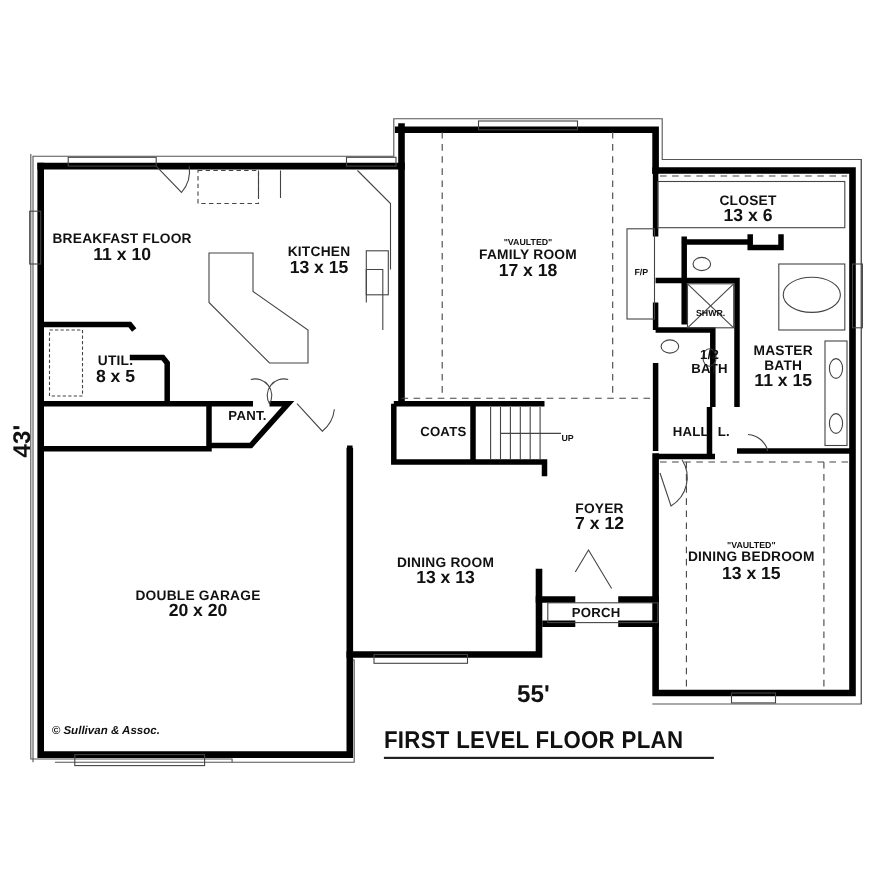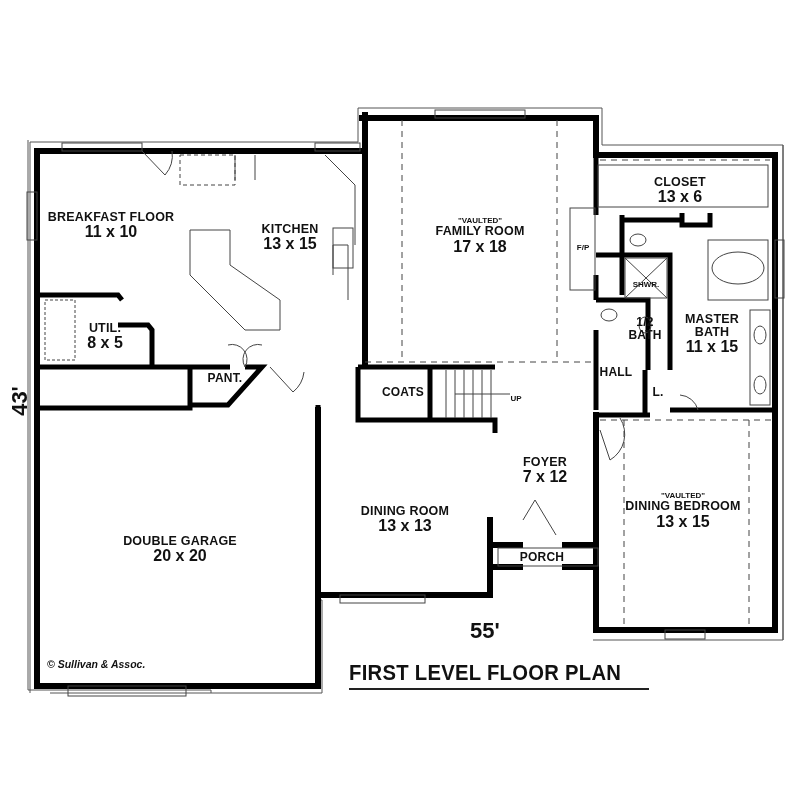--- a/index.html
+++ b/index.html
@@ -192,21 +192,21 @@
   </div>
 
   <div class="lbl small" style="left:378px;top:386px;width:50px;">
     <span class="name">COATS</span>
   </div>
 
   <div class="lbl" style="left:505px;top:371px;width:22px;margin-top:24px;">
     <span class="note">UP</span>
   </div>
 
-  <div class="lbl small" style="left:594px;top:366px;width:44px;">
+  <div class="lbl small" style="left:594px;top:386px;width:44px;padding-left:12px;">
     <span class="name">HALL</span>
   </div>
 
   <div class="lbl small" style="left:648px;top:386px;width:20px;">
     <span class="name">L.</span>
   </div>
 
   <div class="lbl" style="left:505px;top:456px;width:80px;">
     <span class="name">FOYER</span>
     <span class="size">7 x 12</span>

